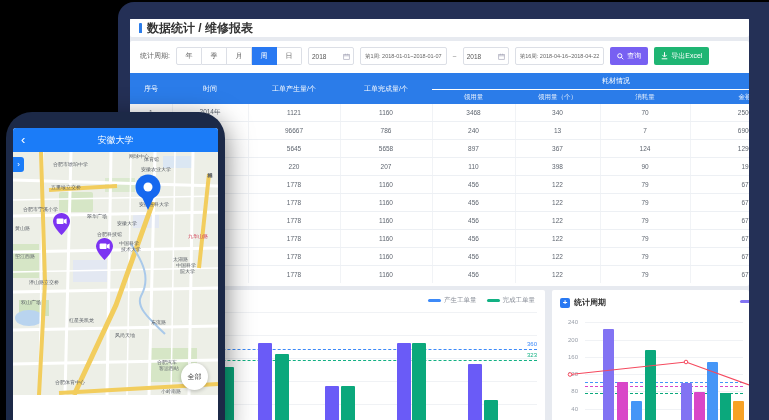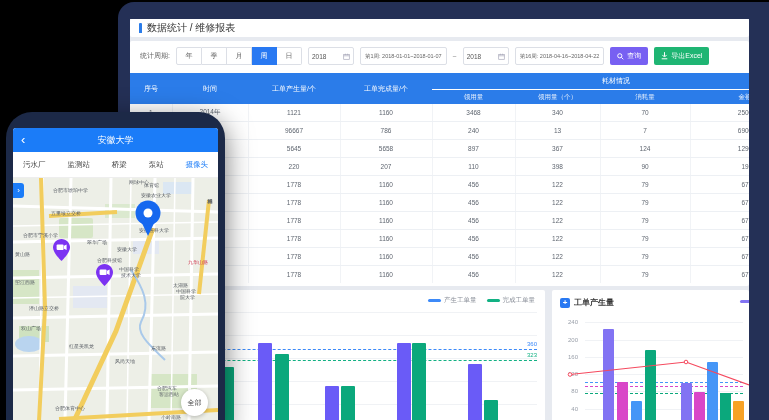--- a/index.html
+++ b/index.html
@@ -4,21 +4,21 @@
 <style>
   html,body{margin:0;padding:0;background:#000;}
   .stage{position:relative;width:769px;height:420px;overflow:hidden;background:#000;
          font-family:"Liberation Sans",sans-serif;-webkit-font-smoothing:antialiased;}
   
   .bezel{position:absolute;left:118px;top:2px;width:680px;height:520px;background:#243056;border-radius:16px;}
   .screen{position:absolute;left:130px;top:19px;width:619px;height:401px;background:#e7eaf0;overflow:hidden;}
   .card{position:absolute;background:#fff;border-radius:2px;}
   .crumb{left:0;top:0;width:619px;height:18px;}
   .crumb .bar{position:absolute;left:9px;top:4px;width:3px;height:10px;background:#2b7ce9;}
-  .crumb .txt{position:absolute;left:17px;top:0;line-height:18px;font-size:10px;font-weight:normal;color:#333;}
+  .crumb .txt{position:absolute;left:17px;top:0;line-height:18px;font-size:12px;font-weight:bold;color:#333;}
   .main{left:0;top:22px;width:619px;height:245px;overflow:hidden;}
   
   .frow{position:absolute;left:10px;top:6px;height:18px;display:flex;align-items:center;gap:6px;white-space:nowrap;}
   .flabel{font-size:7px;color:#666;}
   .pgroup{display:flex;}
   .pbtn{width:24px;height:16px;line-height:16px;text-align:center;font-size:7px;color:#666;
         border:1px solid #dcdfe6;border-left:none;background:#fff;cursor:pointer;}
   .pbtn:first-child{border-left:1px solid #dcdfe6;border-radius:2px 0 0 2px;}
   .pbtn:last-child{border-radius:0 2px 2px 0;}
   .pbtn.active{background:#2979f2;border-color:#2979f2;color:#fff;}
@@ -300,21 +300,21 @@
           <div class="bar" style="left: 145px; width: 14px; top: 63.5px; height: 102.5px; background: rgb(11, 168, 124);"></div>
           <div class="bar" style="left: 211px; width: 14px; top: 96.2px; height: 69.8px; background: rgb(11, 168, 124);"></div>
           <div class="bar" style="left: 282px; width: 14px; top: 53.1px; height: 112.9px; background: rgb(11, 168, 124);"></div>
           <div class="bar" style="left: 354px; width: 14px; top: 109.6px; height: 56.4px; background: rgb(11, 168, 124);"></div>
         </div>
     </div>
 
     <div class="card chart-card rcard">
       <div class="rhead">
         <span class="ricon">+</span>
-        <span class="rtitle">工单产生量</span>
+        <span class="rtitle">统计周期</span>
       </div>
       <span class="ldash" style="position:absolute;right:-4px;top:10px;background:#8273f3"></span>
       <div class="plot" id="rplot">
           <div class="tick" style="left: 4px; top: 29.2px;">240</div>
           <div class="gline" style="left: 33px; right: 6px; top: 32.2px;"></div>
           <div class="tick" style="left: 4px; top: 46.5px;">200</div>
           <div class="gline" style="left: 33px; right: 6px; top: 49.5px;"></div>
           <div class="tick" style="left: 4px; top: 63.8px;">160</div>
           <div class="gline" style="left: 33px; right: 6px; top: 66.8px;"></div>
           <div class="tick" style="left: 4px; top: 81.1px;">120</div>
@@ -343,27 +343,20 @@
         </div>
     </div>
   </div>
 
   <div class="phone">
     <div class="pscreen">
       <div class="phead">
         <span class="pback">‹</span>
         <div class="ptitle">安徽大学</div>
       </div>
-      <div class="ptabs">
-          <div class="ptab">污水厂</div>
-          <div class="ptab">监测站</div>
-          <div class="ptab">桥梁</div>
-          <div class="ptab">泵站</div>
-          <div class="ptab active">摄像头</div>
-        </div>
       <div class="pmap">
         <svg width="205" height="243" viewBox="0 0 205 243" style="position:absolute;left:0;top:0">
           <rect x="0" y="0" width="205" height="243" fill="#edefe7"></rect>
           <rect x="46" y="40" width="34" height="20" fill="#d6e6c6" rx="2"></rect>
           <rect x="0" y="92" width="26" height="34" fill="#d6e6c6"></rect>
           <rect x="92" y="26" width="30" height="14" fill="#dbe9cf"></rect>
           <rect x="138" y="196" width="46" height="34" fill="#d6e6c6"></rect>
           <rect x="6" y="148" width="30" height="16" fill="#cfe2c0"></rect>
           <rect x="150" y="4" width="30" height="12" fill="#dbe7f3"></rect>
           <rect x="60" y="108" width="34" height="22" fill="#e3e8f2"></rect>

